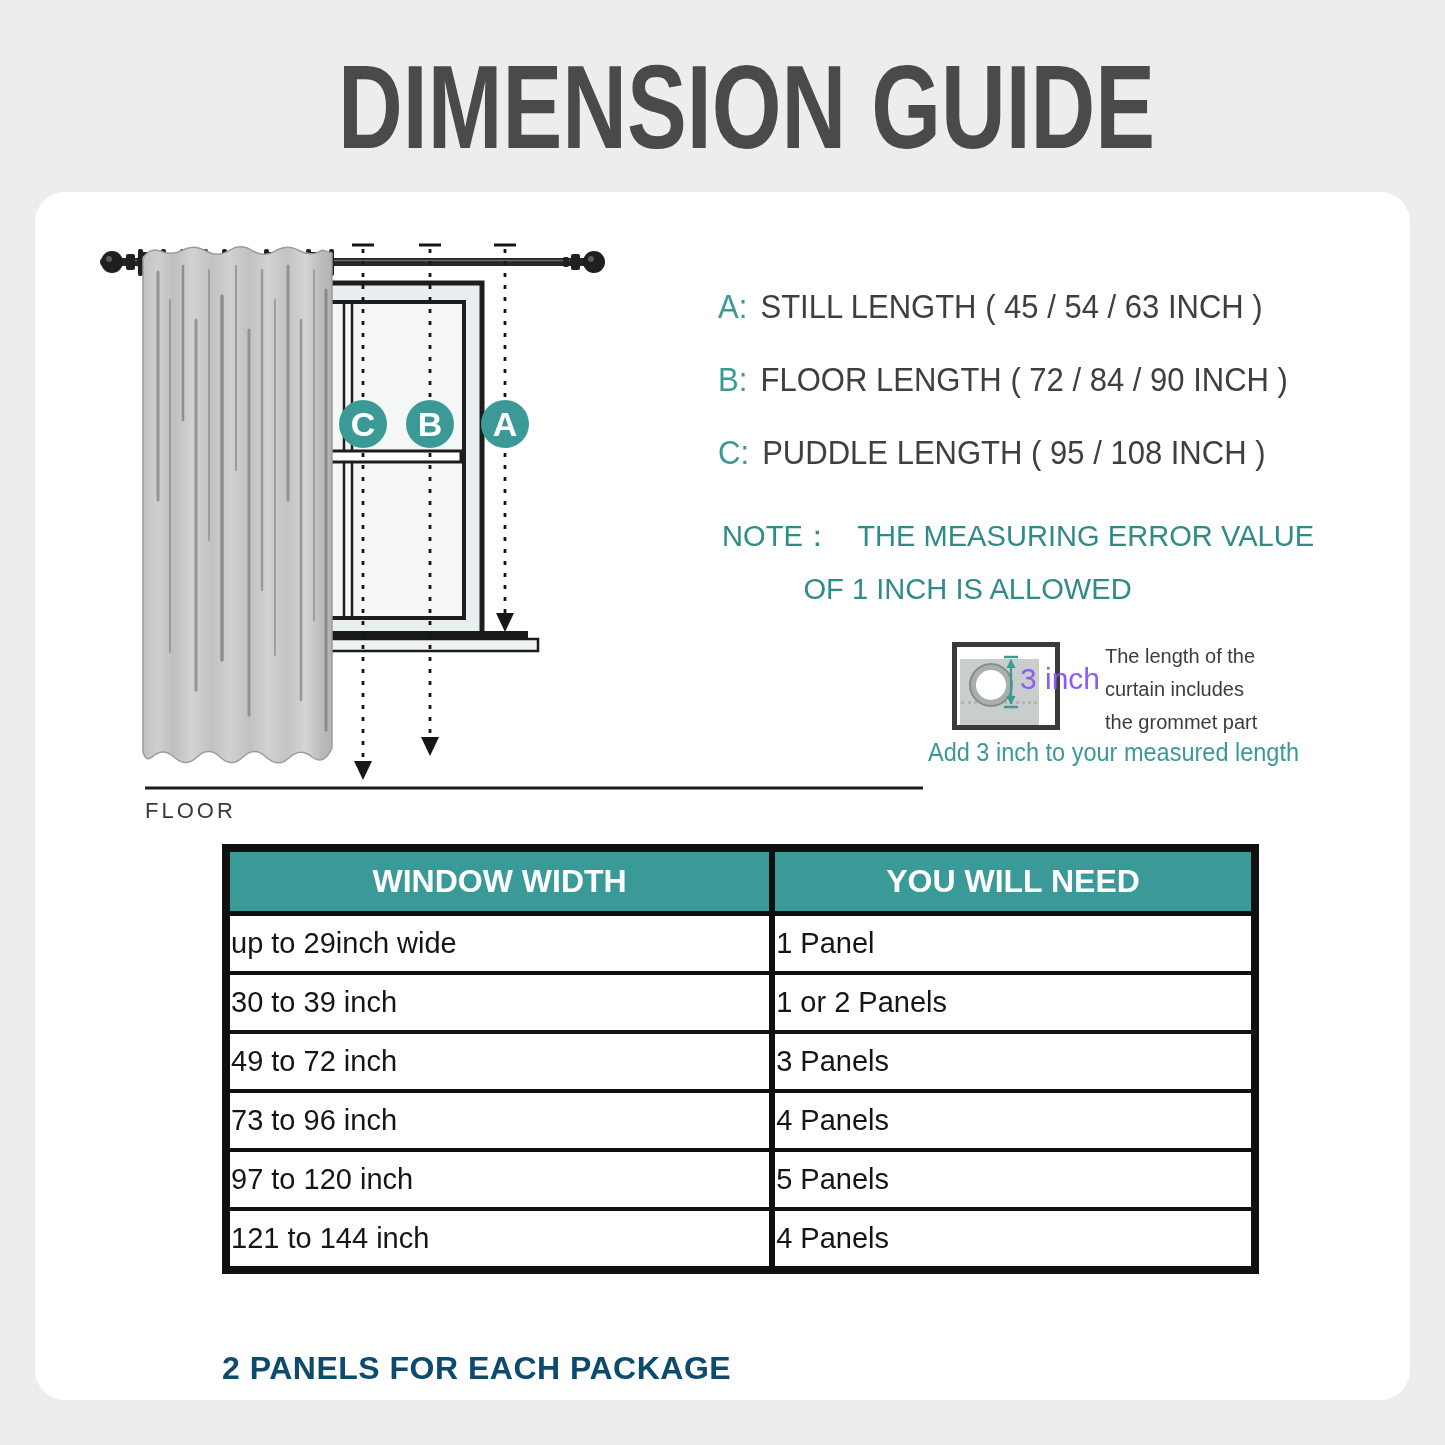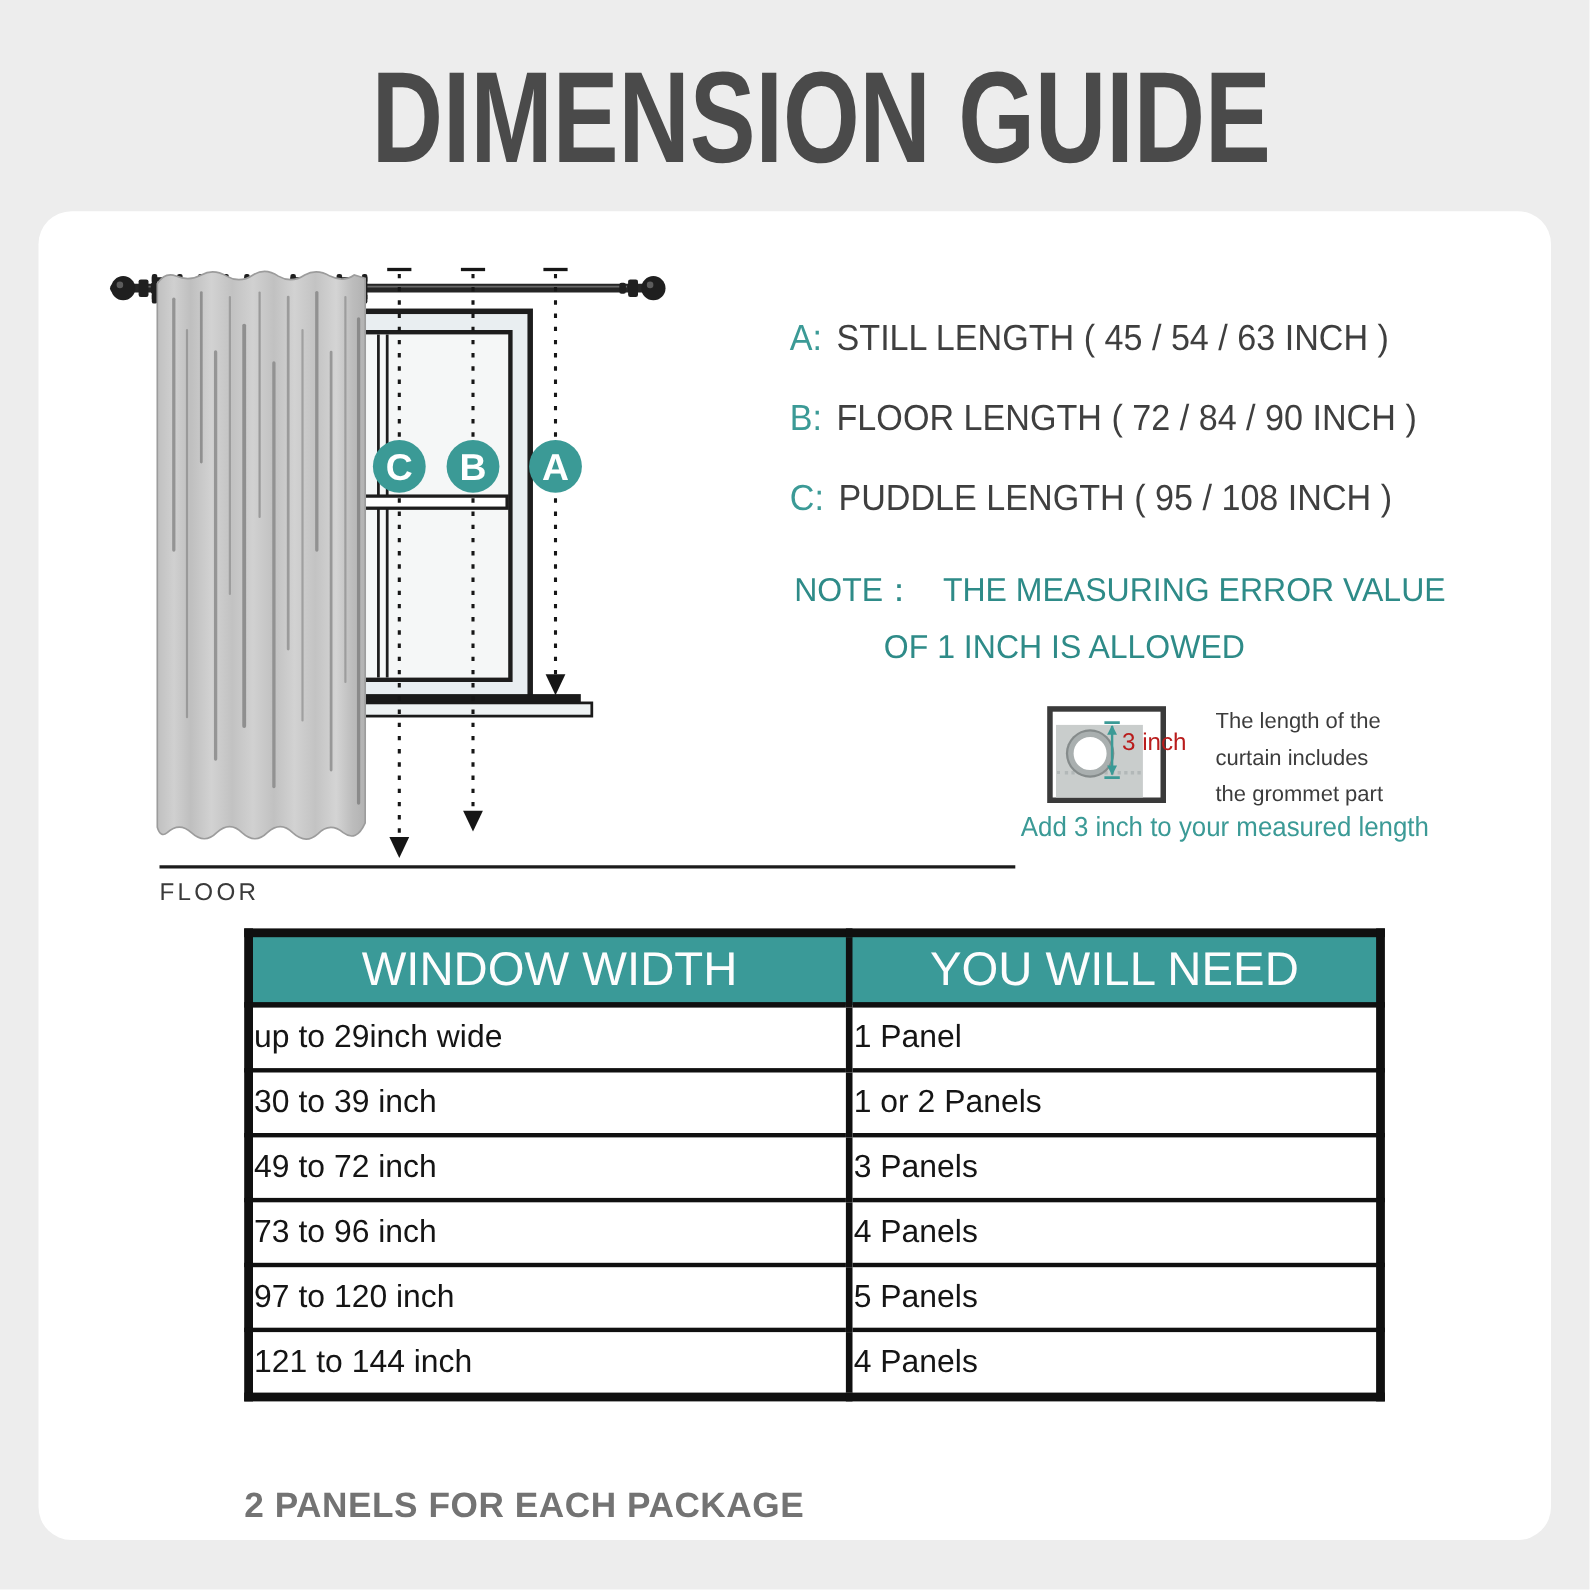--- a/index.html
+++ b/index.html
@@ -28,36 +28,36 @@
   .note-line1 .note-label{margin-right:26px;}
   .note-line2{margin-top:15px;margin-left:84px;}
   
   .grommet-box{position:absolute;left:952px;top:642px;width:98px;height:78px;
     background:#ffffff;border:5px solid #3a3a3a;}
   .grommet-fabric{position:absolute;left:3px;top:12px;right:16px;bottom:0;background:#c9cdcc;}
   .grommet-dotted{position:absolute;left:4px;right:18px;top:54px;border-top:3px dotted #b2b8b8;}
   .grommet-arrow-svg{position:absolute;left:44px;top:8px;}
   .grommet-ring{position:absolute;left:14px;top:18px;width:30px;height:30px;border-radius:50%;
     background:#ffffff;border:5px solid #a9afaf;box-shadow:0 0 0 2px #858b8b;}
-  .inch-label{position:absolute;left:1020px;top:662px;font-size:22px;color:#b91c1c;white-space:nowrap;}
+  .inch-label{position:absolute;left:1020px;top:662px;font-size:30px;color:#8b5cf6;white-space:nowrap;}
   .grommet-desc{position:absolute;left:1105px;top:640px;font-size:20px;color:#3c3c3c;line-height:33px;white-space:nowrap;}
   .grommet-tip{position:absolute;left:928px;top:738px;font-size:25px;color:#3b9a96;white-space:nowrap;
     transform:scaleX(0.94);transform-origin:left top;}
   
   .size-table{position:absolute;left:222px;top:844px;width:1037px;border-collapse:collapse;
     border:8px solid #101010;table-layout:fixed;}
   .size-table th{
-    background:#3a9a98;color:#fdfdfd;font-weight:normal;font-size:43px;height:57px;
+    background:#3a9a98;color:#fdfdfd;font-weight:bold;font-size:32px;height:57px;
     border:4px solid #101010;border-bottom-width:5px;text-align:center;vertical-align:middle;}
   .size-table td{
     background:#ffffff;color:#151515;font-size:29px;height:53px;border:4px solid #101010;
     text-align:left;vertical-align:middle;}
   .size-table th:first-child,.size-table td:first-child{width:52.2%;border-right-width:6px;}
   .footer-note{position:absolute;left:222px;top:1350px;font-size:32px;font-weight:bold;
-    color:#737373;letter-spacing:0.5px;white-space:nowrap;}
+    color:#0c4a6e;letter-spacing:0.5px;white-space:nowrap;}
   
   .svg-floor-label{font-size:22px;letter-spacing:3px;fill:#3a3a3a;}
   .marker-letter{font-size:34px;font-weight:bold;fill:#ffffff;text-anchor:middle;}
 </style>
 </head>
 <body>
 
 <div class="card"></div>
 
 <div class="title-wrap">

